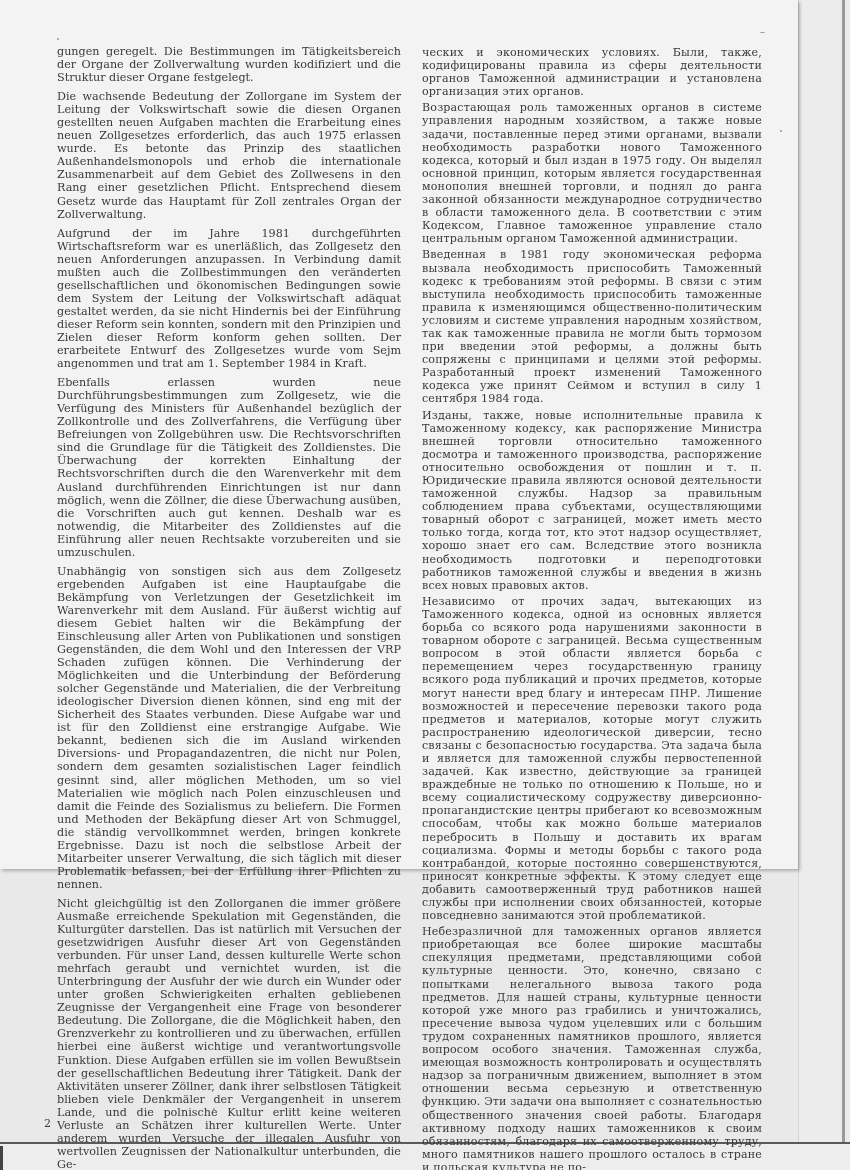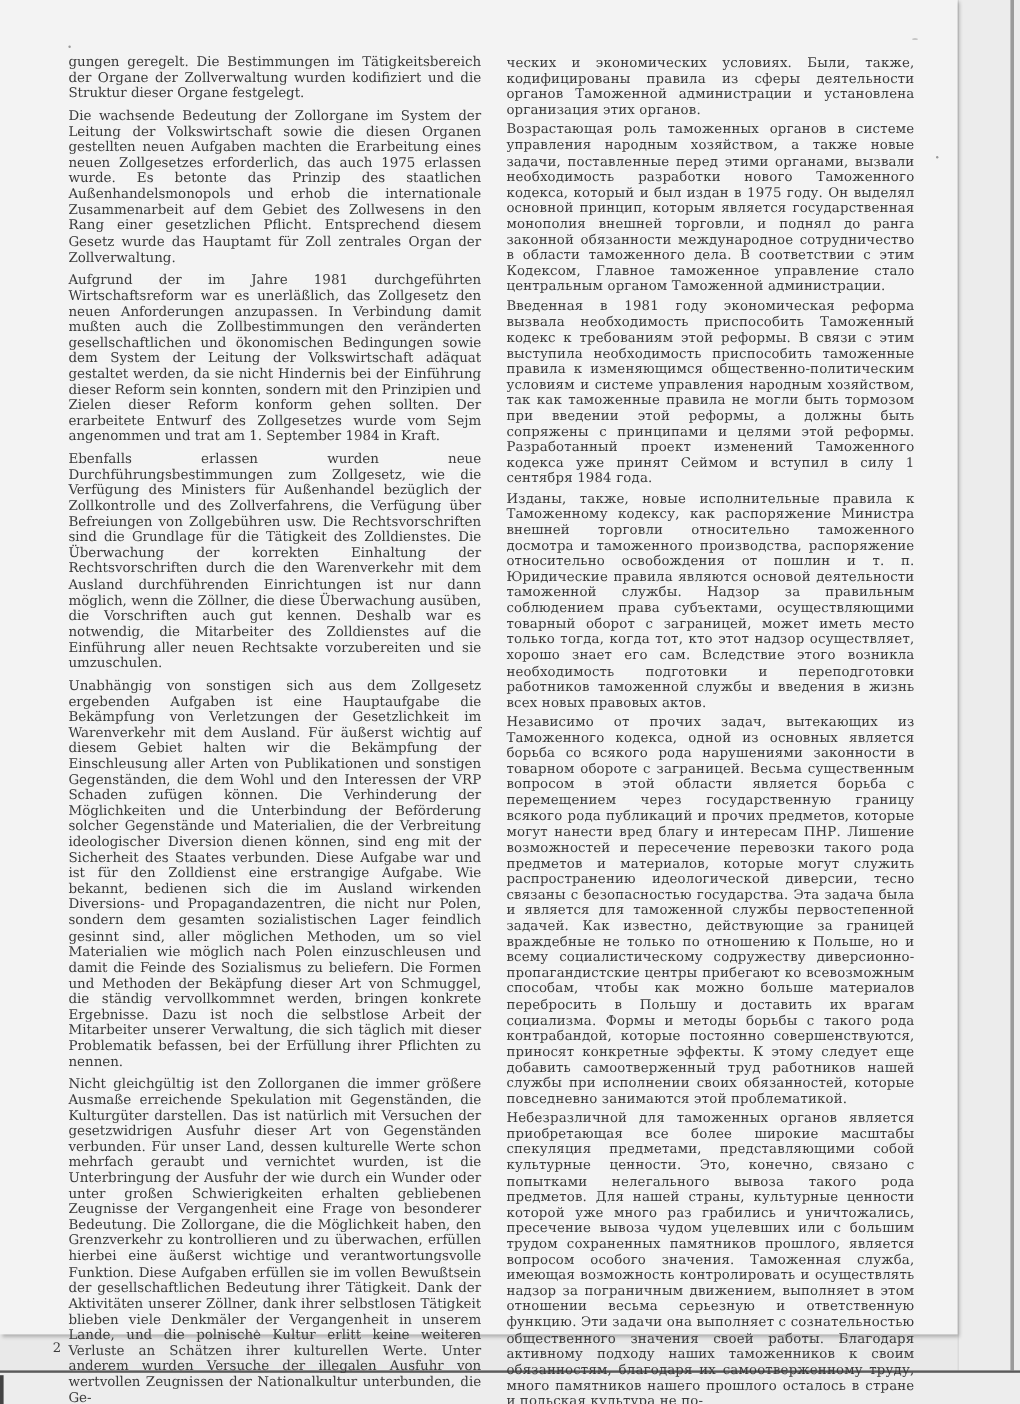--- a/index.html
+++ b/index.html
@@ -19,21 +19,21 @@
   }
   .scanbed-bottom {
     position: absolute; left: 0; top: 1142px; width: 850px; height: 28px;
     background: #ededed;
     border-top: 2px solid #5a5a5a;
   }
   .scanbed-bottom-inner {
     position: absolute; left: 0; top: 1146px; width: 3px; height: 24px; background: #444;
   }
   .sheet {
-    position: absolute; left: 0; top: 0; width: 798px; height: 1112px;
+    position: absolute; left: 0; top: 0; width: 798px; height: 869px;
     background: #f3f3f3;
     box-shadow: 2px 2px 3px rgba(0,0,0,0.25);
   }
   .col {
     position: absolute; top: 45px;
     color: #3a3a3a;
     font-size: 11.2px;
     line-height: 13.05px;
     text-align: justify;
     hyphens: manual;

